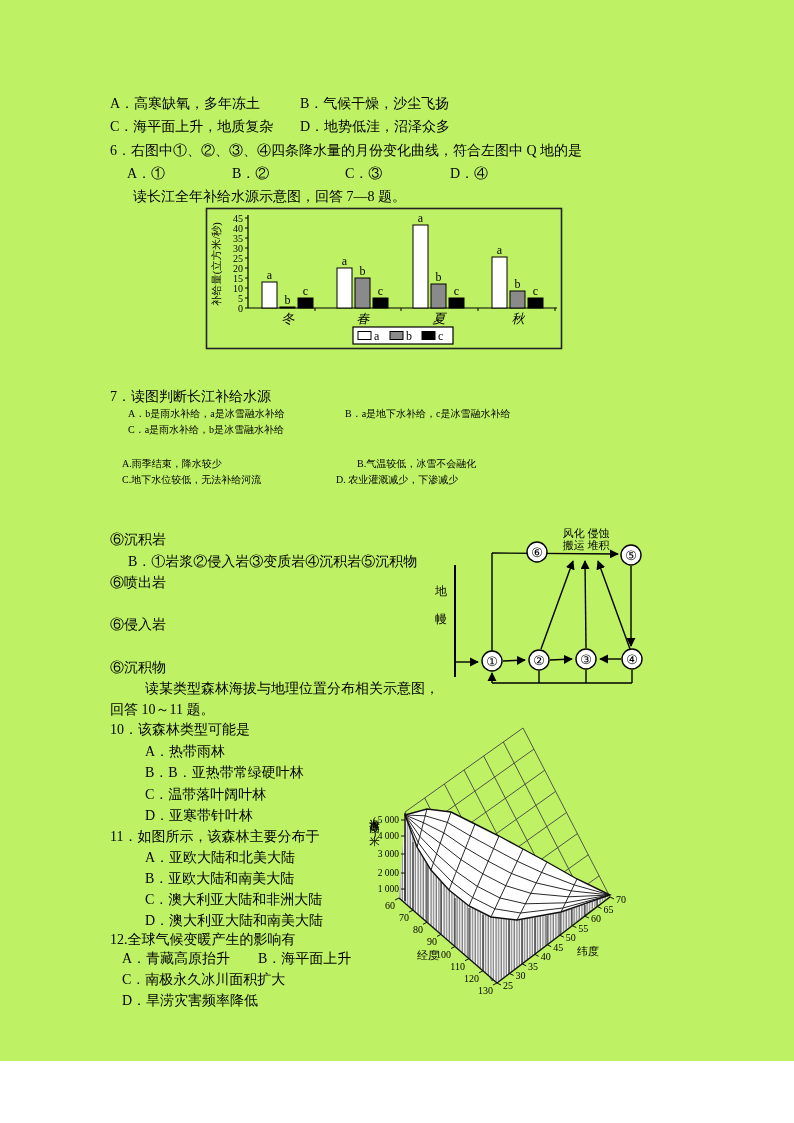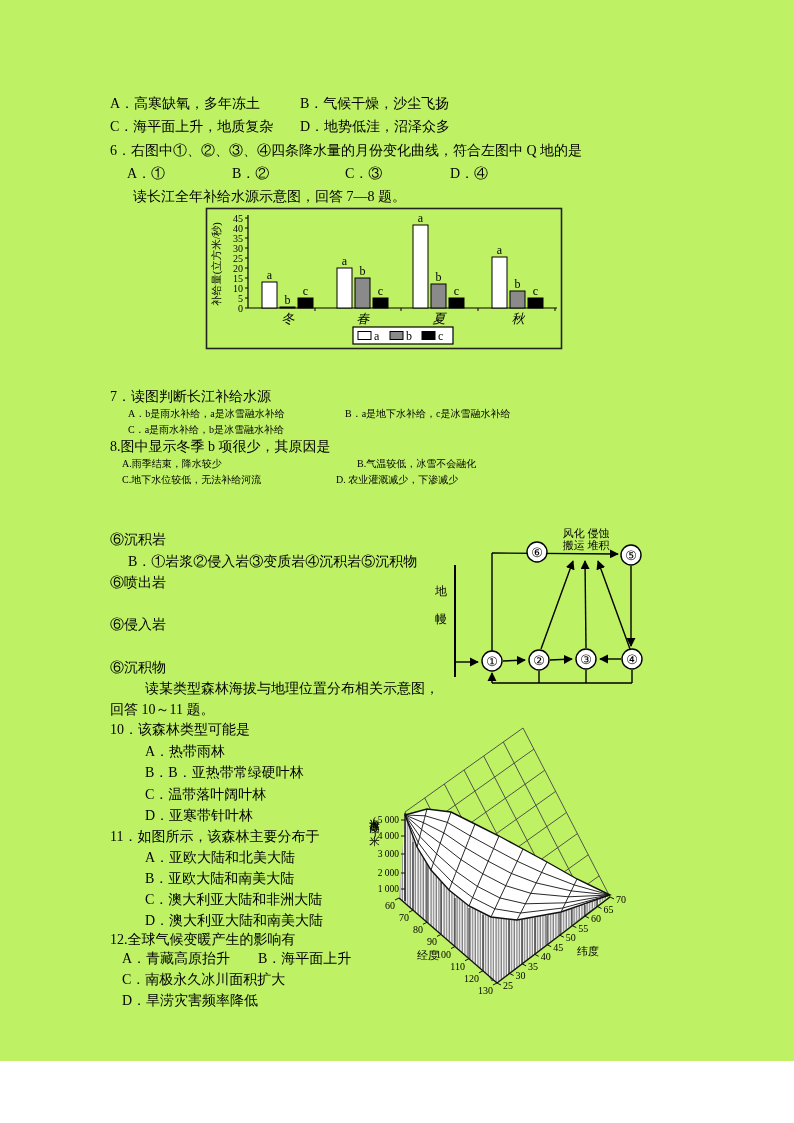--- a/index.html
+++ b/index.html
@@ -27,21 +27,20 @@
   <div class="tx" style="top:165px;left:232px">B．②</div>
   <div class="tx" style="top:165px;left:345px">C．③</div>
   <div class="tx" style="top:165px;left:450px">D．④</div>
   <div class="tx" style="top:188px;left:133px">读长江全年补给水源示意图，回答 7—8 题。</div>
 
   <div class="tx" style="top:388px;left:110px">7．读图判断长江补给水源</div>
   <div class="tx f13" style="top:405px;left:128px">A．b是雨水补给，a是冰雪融水补给</div>
   <div class="tx f13" style="top:405px;left:345px">B．a是地下水补给，c是冰雪融水补给</div>
   <div class="tx f13" style="top:421px;left:128px">C．a是雨水补给，b是冰雪融水补给</div>
 
-  <div class="tx" style="top:438px;left:110px">8.图中显示冬季 b 项很少，其原因是</div>
   <div class="tx f13" style="top:455px;left:122px">A.雨季结束，降水较少</div>
   <div class="tx f13" style="top:455px;left:357px">B.气温较低，冰雪不会融化</div>
   <div class="tx f13" style="top:471px;left:122px">C.地下水位较低，无法补给河流</div>
   <div class="tx f13" style="top:471px;left:336px">D. 农业灌溉减少，下渗减少</div>
 
   <div class="tx" style="top:531px;left:110px">⑥沉积岩</div>
   <div class="tx" style="top:553px;left:128px">B．①岩浆②侵入岩③变质岩④沉积岩⑤沉积物</div>
   <div class="tx" style="top:574px;left:110px">⑥喷出岩</div>
   <div class="tx" style="top:616px;left:110px">⑥侵入岩</div>
   <div class="tx" style="top:659px;left:110px">⑥沉积物</div>

